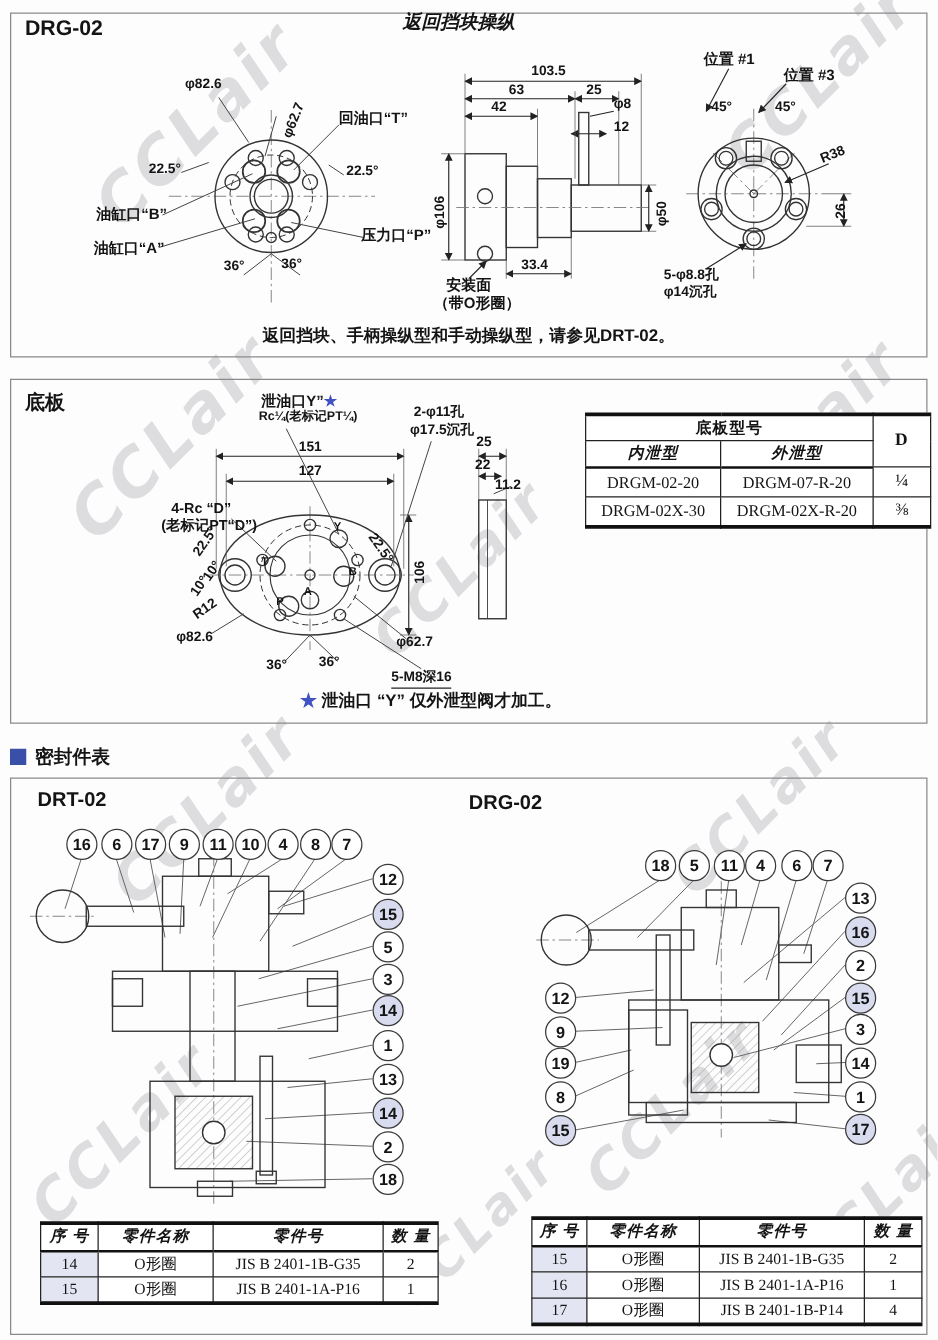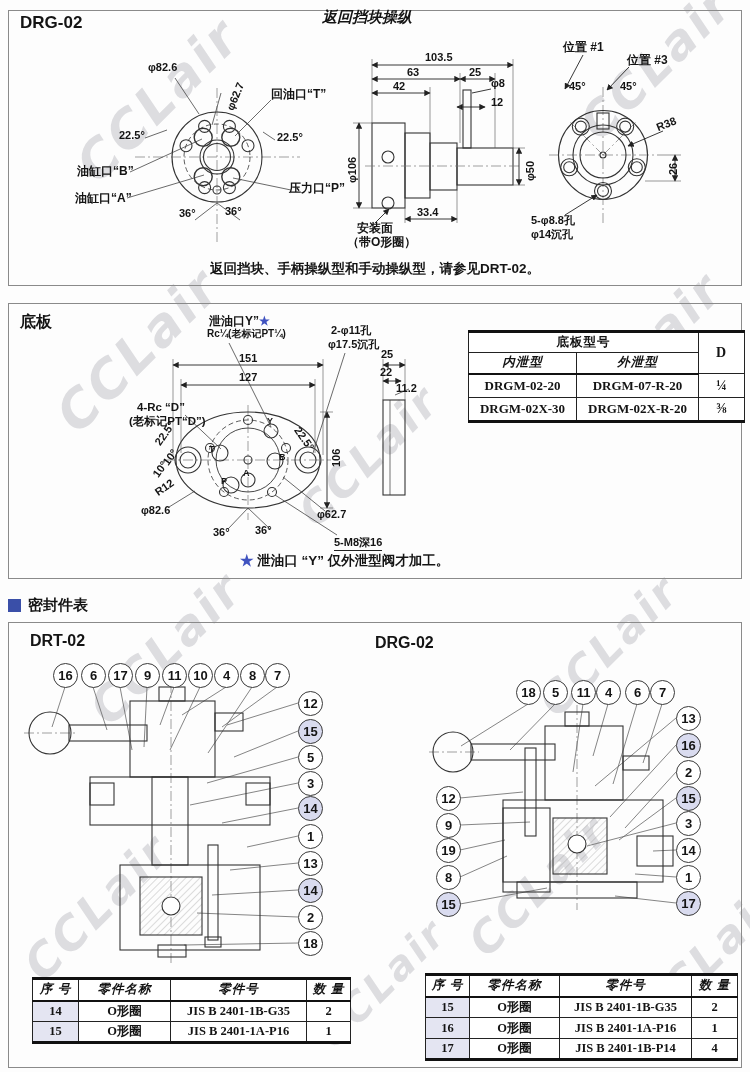--- a/index.html
+++ b/index.html
@@ -28,21 +28,21 @@
   
   .balloon { position:absolute; width:25px; height:25px; border:1.4px solid #3a3a3a; border-radius:50%;
              background:#fff; display:flex; align-items:center; justify-content:center;
              font-size:13px; font-weight:bold; z-index:4; }
   .balloon.shaded { background:#d9dbef; }
   
   table { border-collapse:collapse; position:absolute; z-index:3; background:#fff;
           border-top:3px solid #111; border-bottom:3px solid #111; }
   th,td { border:1px solid #222; text-align:center; vertical-align:middle; }
   th { font-size:12.5px; font-weight:bold; letter-spacing:1px; }
-  td { font-family:"Liberation Serif", serif; font-size:13px; font-weight:bold;margin-left:30px; }
+  td { font-family:"Liberation Serif", serif; font-size:13px; font-weight:normal;margin-left:30px; }
   .sp-table th { height:21px; }
   .sp-table td { height:24px; }
   .sp-table .dcol { font-family:"Liberation Serif", serif; font-size:14px; }
   .seal-tbl th { height:22px; }
   .seal-tbl td { height:21px; font-size:12.5px; }
   .seal-tbl td.shade, .sp-shade { background:#e4e5f2; }
   tr.hdr-last th { border-bottom:2.5px solid #111;font-style:italic; }
 </style>
 </head>
 <body>
@@ -299,21 +299,21 @@
   <span class="dl" style="left:4px;top:100px;font-size:11.5px">(老标记PT“D”)</span>
   <span class="dl rot" style="left:28px;top:126px;transform:rotate(-55deg)">22.5°</span>
   <span class="dl rot" style="left:176px;top:110px;transform:rotate(55deg)">22.5°</span>
   <span class="dl rot" style="left:36px;top:146px;transform:rotate(-55deg)">10°</span>
   <span class="dl rot" style="left:26px;top:158px;transform:rotate(-55deg)">10°</span>
   <span class="dl rot" style="left:28px;top:174px;transform:rotate(-35deg)">R12</span>
   <span class="dl" style="left:16px;top:190px">φ82.6</span>
   <span class="dl" style="left:88px;top:212px">36°</span>
   <span class="dl" style="left:130px;top:210px">36°</span>
   <span class="dl" style="left:192px;top:194px">φ62.7</span>
-  <span class="dl" style="left:209px;top:222px;border-bottom:1px solid #222;padding-bottom:1px">5-M8深16</span>
+  <span class="dl" style="left:188px;top:222px;border-bottom:1px solid #222;padding-bottom:1px">5-M8深16</span>
   <span class="dl rot" style="left:206px;top:152px;transform:rotate(-90deg)">106</span>
   <span class="dl" style="left:142px;top:102px;font-size:9px">Y</span>
   <span class="dl" style="left:84px;top:130px;font-size:9px">T</span>
   <span class="dl" style="left:154px;top:138px;font-size:9px">B</span>
   <span class="dl" style="left:118px;top:154px;font-size:9px">A</span>
   <span class="dl" style="left:96px;top:162px;font-size:9px">P</span>
 </div>
 
 <table class="sp-table" style="left:468px;top:330px">
   <tbody>

